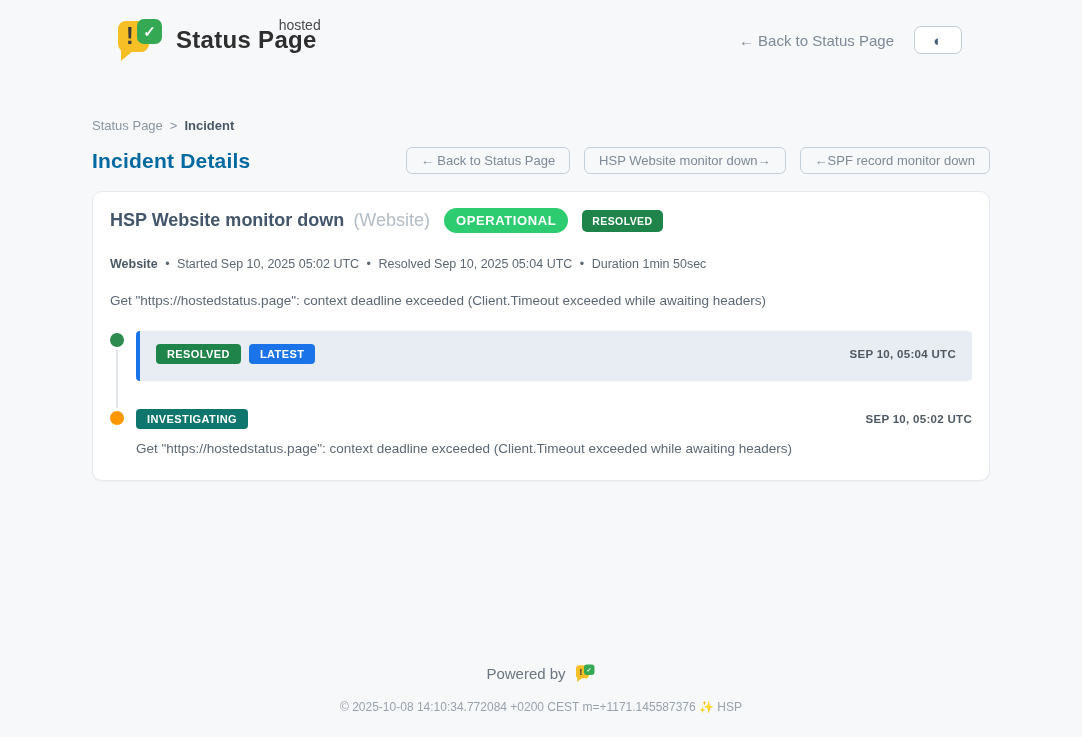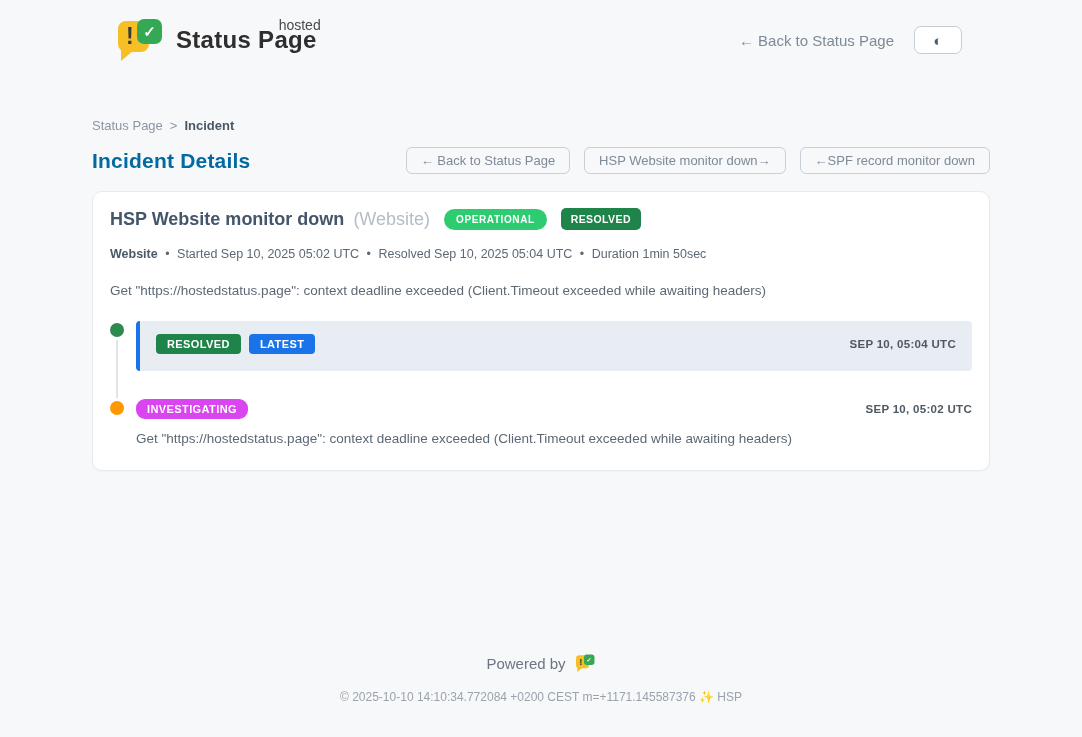--- a/index.html
+++ b/index.html
@@ -51,23 +51,23 @@
 
   
   .card {
     margin-top:17px; background:#ffffff; border:1px solid #e7eaee; border-radius:10px;
     padding:16px 17px 24px 17px; box-shadow:0 1px 2px rgba(30,40,60,.04);
   }
   .card-title-row { display:flex; align-items:center; gap:14px; }
   .card-title { font-size:18px; font-weight:700; color:#44566b; }
   .card-title .paren { color:#b4bdc7; font-weight:400; margin-left:4px; }
   .badge { display:inline-block; color:#fff; font-weight:700; }
-  .badge-operational { background:#2ecc71; font-size:10px; letter-spacing:.6px; padding:5px 12px; border-radius:999px; }
+  .badge-operational { background:#2ecc71; font-size:13px; letter-spacing:.6px; padding:5px 12px; border-radius:999px; }
   .badge-resolved-hdr { background:#1e8449; font-size:10.5px; letter-spacing:.4px; padding:5px 10px; border-radius:5px; }
-  .meta-line { margin-top:17px; font-size:12.5px; color:#5d6875; }
+  .meta-line { margin-top:24px; font-size:12.5px; color:#5d6875; }
   .meta-line .svc { font-weight:700; color:#4c5a68; }
   .meta-sep { margin:0 4px; }
   .description { margin-top:22px; font-size:13.5px; color:#5d6875; }
 
   
   .timeline { margin-top:23px; }
   .tl-item { display:flex; }
   .tl-item + .tl-item { margin-top:28px; }
   .dot-col { width:26px; position:relative; flex:0 0 auto; }
   .dot { width:14px; height:14px; border-radius:50%; margin-top:2px; position:relative; z-index:1; box-shadow:0 0 0 3px #fff; }
@@ -80,21 +80,21 @@
   .tl-content { flex:1; }
   .tl-box {
     background:#e8ecf3; border-left:4px solid #1a73e8; border-radius:4px;
     padding:13px 16px 17px 16px;
   }
   .tl-head { display:flex; align-items:center; }
   .tl-badges { display:flex; gap:8px; }
   .tl-badge { color:#fff; font-size:11px; font-weight:700; letter-spacing:.4px; padding:4px 11px; border-radius:4px; }
   .tl-badge-resolved { background:#1e8449; }
   .tl-badge-latest { background:#1a73e8; }
-  .tl-badge-investigating { background:#d946ef;border-radius:9px; }
+  .tl-badge-investigating { background:#0f766e; }
   .tl-time { margin-left:auto; font-size:11.5px; font-weight:700; color:#4e5963; letter-spacing:.3px; }
   .tl-msg { margin-top:13px; font-size:13.5px; color:#5d6875; }
   .tl-msg-plain { margin-top:12px; font-size:13.5px; color:#5d6875; }
 
   
   .footer { margin-top:182px; text-align:center; }
   .powered-row { display:flex; align-items:center; justify-content:center; gap:9px; }
   .powered-text { font-size:15px; color:#6b7682; }
   .mini-logo-wrap { width:21px; height:21px; position:relative; cursor:pointer; }
   .mini-logo-wrap .logo-icon { transform:scale(0.42); transform-origin:top left; position:absolute; left:1px; top:1px; }
@@ -209,16 +209,16 @@
         <span class="logo-icon">
           <span class="bubble"></span>
           <span class="bubble-tail"></span>
           <span class="exclaim">!</span>
           <span class="check-box">
             <span class="check-glyph">✓</span>
           </span>
         </span>
       </span>
     </div>
-    <div class="copyright">© 2025-10-10 14:10:34.772084 +0200 CEST m=+1171.145587376 ✨ HSP</div>
+    <div class="copyright">© 2025-10-08 14:10:34.772084 +0200 CEST m=+1171.145587376 ✨ HSP</div>
   </div>
 
 </div>
 
 </body></html>

